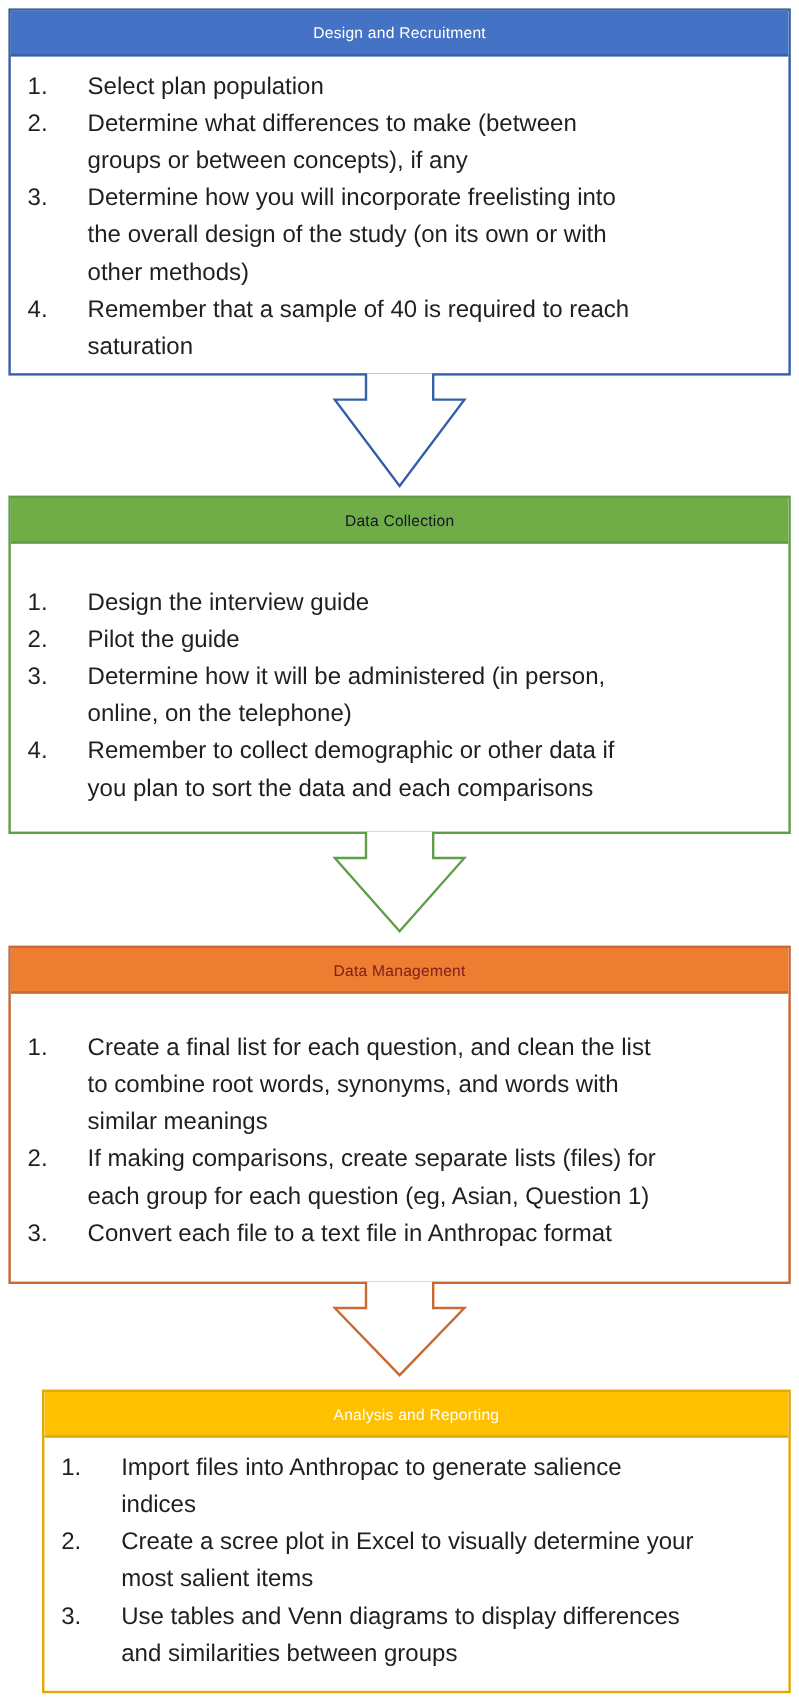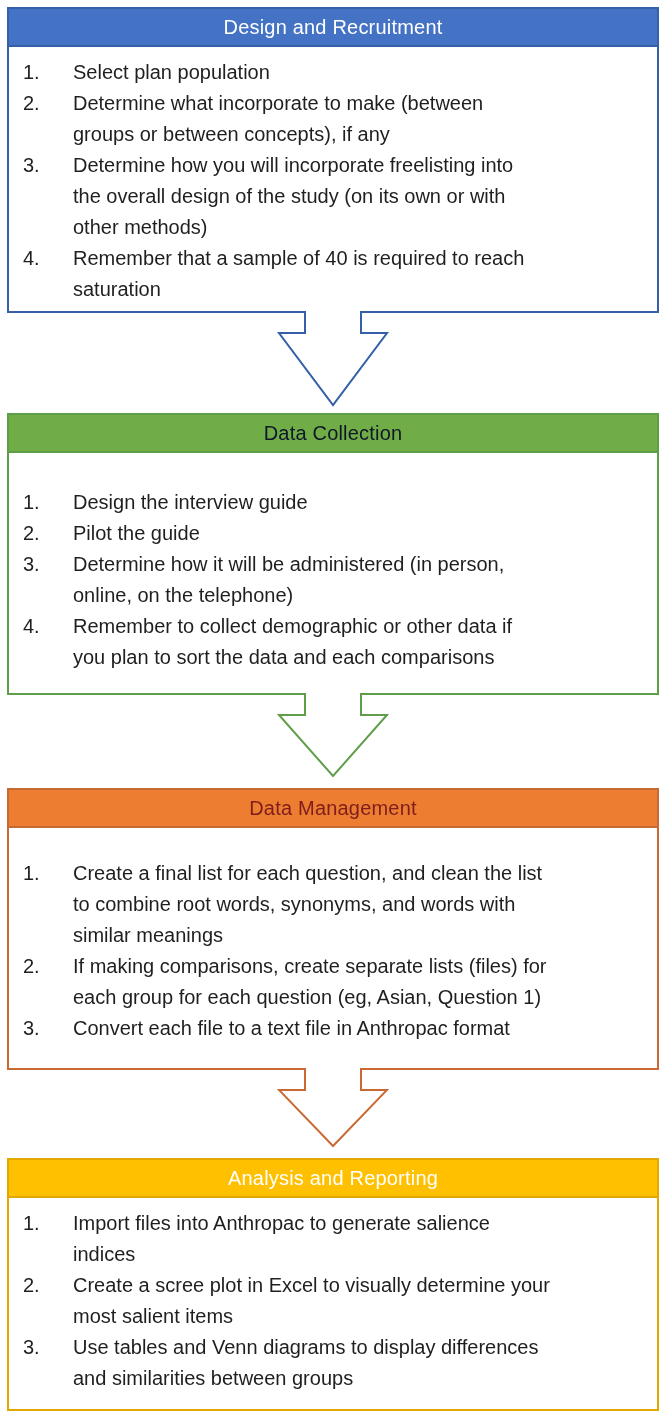--- a/index.html
+++ b/index.html
@@ -17,38 +17,38 @@
     overflow:hidden;
   }
   .box-header{
     height:36px;
     background:var(--fill,#ccc);
     border-bottom:2px solid var(--line,#888);
     display:flex; align-items:center; justify-content:center;
   }
   .box-title{
     color:#ffffff;
-    font-size:20px;
+    font-size:13px;
     letter-spacing:0.2px;
   }
   .box-list{
     margin:0; padding:0;
     list-style:none;
     font-size:20px;
     line-height:31px;
     color:#1f1f1f;
   }
   .box-list li{ display:flex; padding-left:14px; }
   .li-num{ width:50px; flex:none; }
   .li-txt{ flex:1; white-space:pre; }
   
   .box-1{ height:306px; }
   .box-2{ height:282px; margin-top:6px; }
   .box-3{ height:282px; margin-top:10px; }
-  .box-4{ height:253px; margin-top:10px; }
+  .box-4{ height:253px; margin-top:10px;margin-left:28px; }
   .box-1 .box-list{ padding-top:10px; }
   .box-2 .box-list{ padding-top:34px; }
   .box-3 .box-list{ padding-top:30px; }
   .box-4 .box-list{ padding-top:10px; }
   .arrow-wrap{
     position:relative; z-index:2;
     margin-top:-2px;
     display:flex; justify-content:center;
     pointer-events:none;
   }
@@ -63,21 +63,21 @@
     <header class="box-header">
       <span class="box-title" style="color: rgb(255, 255, 255);">Design and Recruitment</span>
     </header>
     <ol class="box-list">
         <li>
           <span class="li-num">1.</span>
           <span class="li-txt">Select plan population</span>
         </li>
         <li>
           <span class="li-num">2.</span>
-          <span class="li-txt">Determine what incorporate to make (between
+          <span class="li-txt">Determine what differences to make (between
 groups or between concepts), if any</span>
         </li>
         <li>
           <span class="li-num">3.</span>
           <span class="li-txt">Determine how you will incorporate freelisting into
 the overall design of the study (on its own or with
 other methods)</span>
         </li>
         <li>
           <span class="li-num">4.</span>

